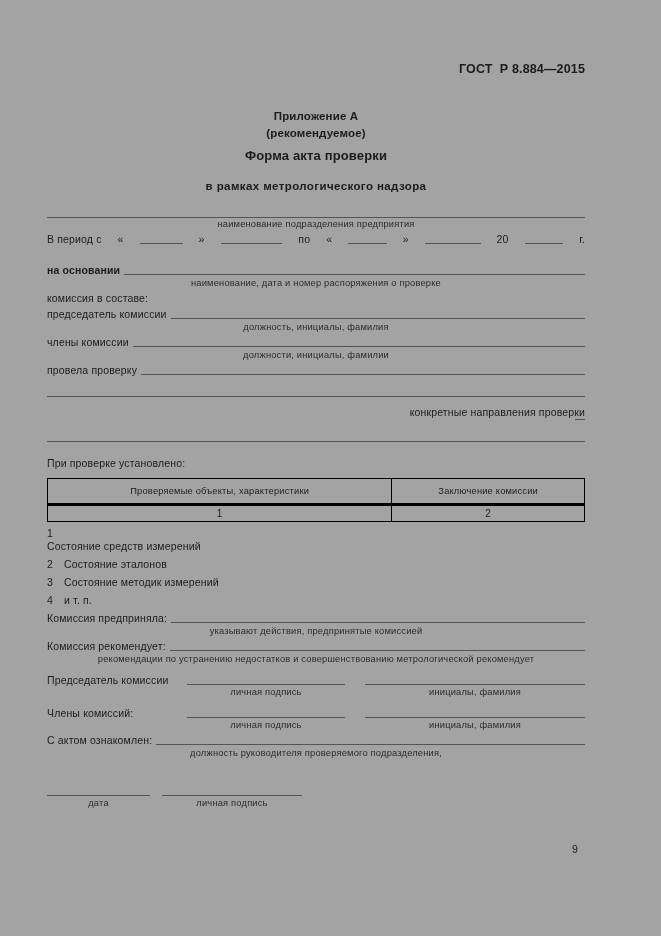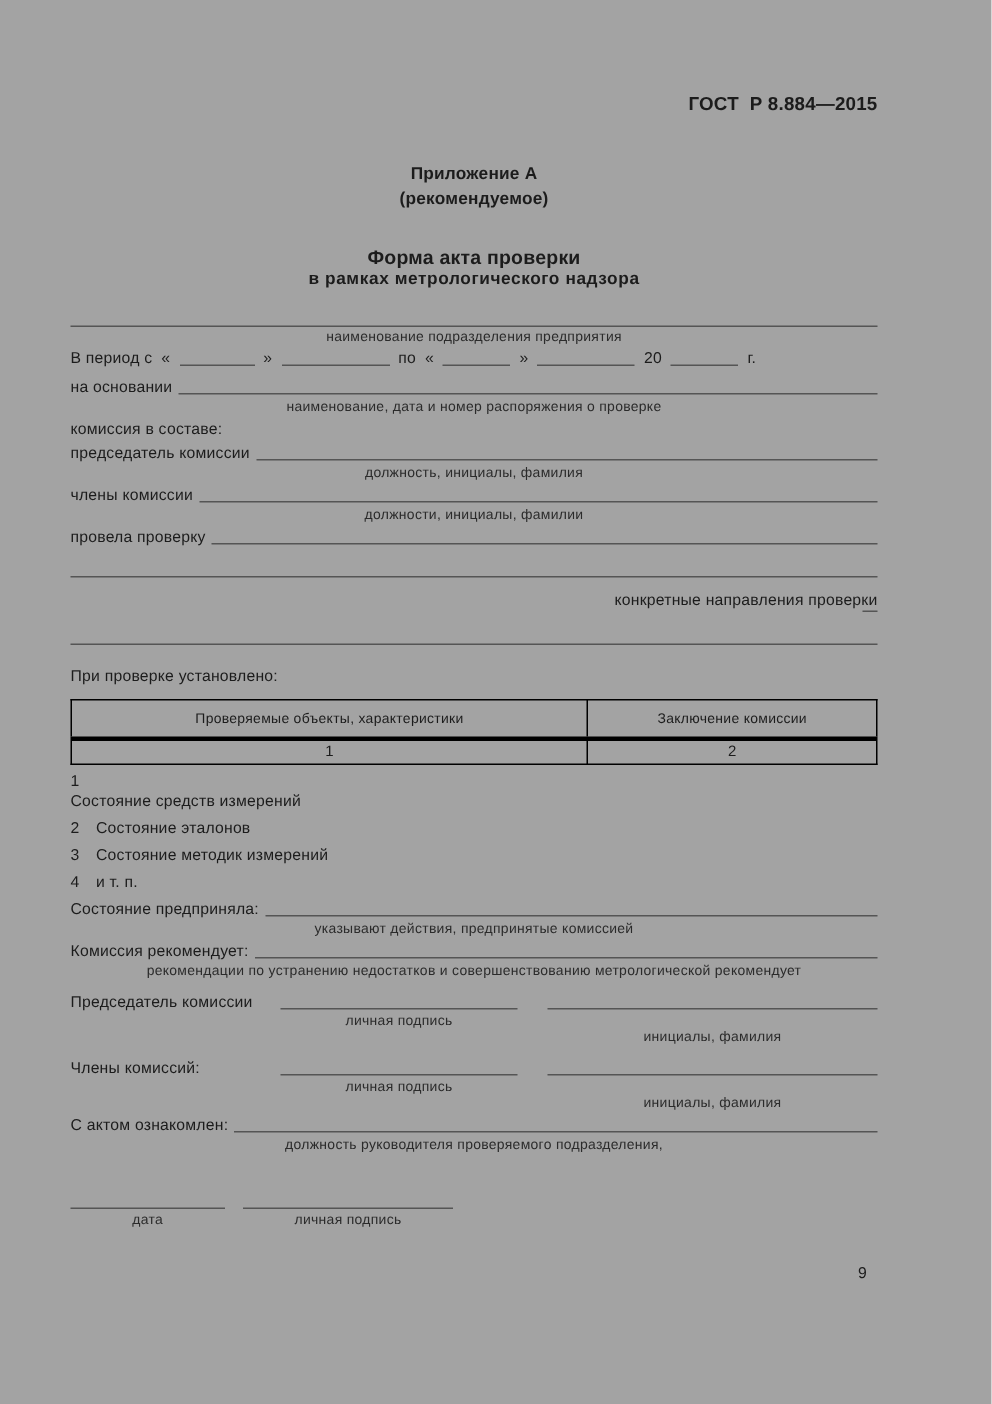--- a/index.html
+++ b/index.html
@@ -11,53 +11,53 @@
     font-family: "Liberation Sans", sans-serif;
     color: #1c1c1c;
     font-size: 10.5px;
     letter-spacing: 0.15px;
     overflow: hidden;
   }
   .content { position: absolute; left: 47px; width: 538px; }
 
   .gost-header { top: 62px; text-align: right; font-weight: bold; font-size: 12.5px; white-space: pre-wrap; }
   .appendix   { top: 108px;  text-align: center; font-weight: bold; font-size: 11.5px; line-height: 17px; }
-  .form-title { top: 164px; text-align: center; font-weight: bold; font-size: 13px; }
+  .form-title { top: 148px; text-align: center; font-weight: bold; font-size: 13px; }
   .act-title  { top: 179px; text-align: center; font-weight: bold; font-size: 11.5px; line-height: 15px; letter-spacing: 0.4px; }
 
   .form-body  { top: 211px; }
 
   .row { display: flex; align-items: flex-end; line-height: 14px; }
   .row .label { white-space: nowrap; }
   .fill { flex: 1; border-bottom: 1px solid #555; margin-bottom: 2px; margin-left: 4px; min-width: 10px; }
   .full-line { border-bottom: 1px solid #555; height: 7px; }
   .caption { text-align: center; font-size: 9.3px; line-height: 11px; color: #2b2b2b; margin-top: 1px; letter-spacing: 0.2px; }
 
-  .period { column-gap: 6px; margin-top: 2px; }
+  .period { column-gap: 16px; margin-top: 2px; }
   .blank { border-bottom: 1px solid #555; margin-bottom: 2px; height: 1px; }
   .w50 { width: 50px; } .w72 { width: 72px; } .w45 { width: 45px; } .w65 { width: 65px; }
 
-  .mt2 { margin-top: 2px; } .mt4 { margin-top: 4px; } .mt5 { margin-top: 5px; }
+  .mt2 { margin-top: 2px; } .mt4 { margin-top: 4px; } .mt5 { margin-top: 17px; font-weight: bold; }
   .mt8 { margin-top: 8px; flex-direction: column; } .mt13 { margin-top: 13px; } .mt14 { margin-top: 14px; }
 
   table.check-table { width: 100%; border-collapse: collapse; margin-top: 8px; }
   table.check-table td { border: 1px solid #000; text-align: center; vertical-align: middle; }
   table.check-table tr.head td { height: 26px; font-size: 9.3px; border-bottom: 3px solid #000; letter-spacing: 0.2px; }
   table.check-table tr.nums td { height: 17px; font-size: 10px; }
 
   .list-item { display: flex; margin-top: 5px; line-height: 13px; }
   .list-item .num { width: 17px; }
 
   .sig-row { display: flex; margin-top: 9px; }
   .sig-label { width: 140px; line-height: 13px; }
   .sig-col { display: flex; flex-direction: column; }
   .sig-col .sline { height: 11px; border-bottom: 1px solid #555; }
   .sig-col .scap { text-align: center; font-size: 9.3px; line-height: 11px; color: #2b2b2b; margin-top: 2px; letter-spacing: 0.2px; }
   .col1 { width: 158px; }
-  .col2 { flex: 1; margin-left: 20px; gap: 11px; }
+  .col2 { flex: 1; margin-left: 20px; }
 
   .bottom-row { display: flex; margin-top: 26px; }
   .bw1 { width: 103px; } .bw2 { width: 140px; margin-left: 12px; }
 
   .page-number { position: absolute; left: 572px; top: 843px; font-size: 10.5px; }
 </style>
 </head>
 <body>
 
 <div class="page">
@@ -160,21 +160,21 @@
     <div class="list-item">
       <span class="num">3</span>
       <span>Состояние методик измерений</span>
     </div>
     <div class="list-item">
       <span class="num">4</span>
       <span>и т. п.</span>
     </div>
 
     <div class="row mt4">
-      <span class="label">Состояние предприняла:</span>
+      <span class="label">Комиссия предприняла:</span>
       <span class="fill"></span>
     </div>
     <div class="caption">указывают действия, предпринятые комиссией</div>
 
     <div class="row mt2">
       <span class="label">Комиссия рекомендует:</span>
       <span class="fill"></span>
     </div>
     <div class="caption">рекомендации по устранению недостатков и совершенствованию метрологической рекомендует</div>
 

